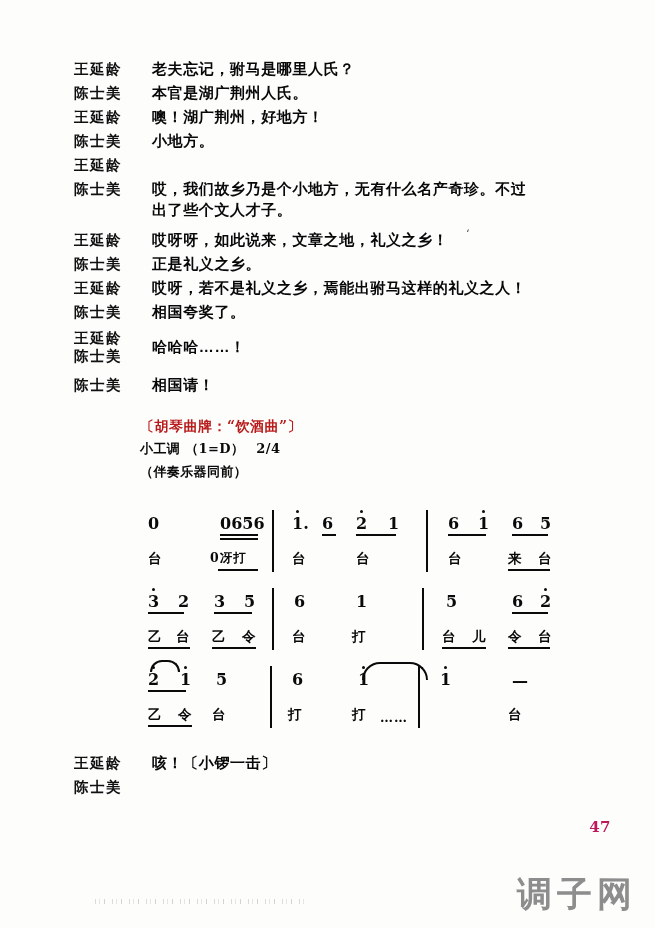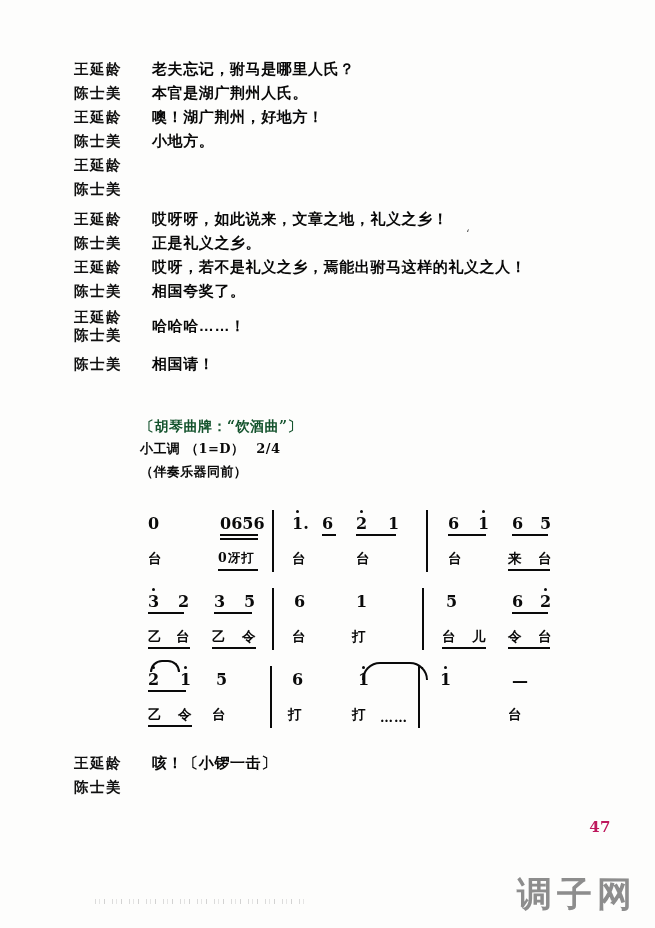--- a/index.html
+++ b/index.html
@@ -84,21 +84,21 @@
     left: 140px;
     top: 415px;
     width: 380px;
   }
   .mh-title {
     font-size: 14px;
     font-weight: 700;
     font-family: "DejaVu Serif", serif;
     letter-spacing: 0.5px;
     line-height: 22px;
-    color: #14532d;
+    color: #b91c1c;
   }
   .mh-key {
     font-size: 13px;
     font-weight: 700;
     font-family: "DejaVu Serif", serif;
     letter-spacing: 0.4px;
     line-height: 22px;
     margin-top: 1px;
   }
   .mh-key .meter { margin-left: 12px; }
@@ -270,20 +270,24 @@
     <div class="d-speaker">陈士美</div>
     <div class="d-text">小地方。</div>
   </div>
 
   <div class="d-row">
     <div class="d-speaker">王延龄</div>
   </div>
 
   <div class="d-row">
     <div class="d-speaker">陈士美</div>
+    <div class="d-text">
+      <span>哎，我们故乡乃是个小地方，无有什么名产奇珍。不过</span>
+      <span class="cont">出了些个文人才子。</span>
+    </div>
   </div>
 
   <div class="d-row gap-top">
     <div class="d-speaker">王延龄</div>
     <div class="d-text">哎呀呀，如此说来，文章之地，礼义之乡！</div>
   </div>
 
   <div class="d-row">
     <div class="d-speaker">陈士美</div>
     <div class="d-text">正是礼义之乡。</div>
@@ -326,21 +330,21 @@
 
 <div id="notation">
 
   <div class="n-row">
     <span class="n-note" style="left:8px;">0</span>
     <span class="n-lyric" style="left:8px;">台</span>
 
     <span class="n-note" style="left:80px;">0656</span>
     <span class="n-beam" style="left:80px; width:38px;"></span>
     <span class="n-beam" style="left:80px; width:38px; top:30px;"></span>
-    <span class="n-lyric small" style="left:78px;">0冴打</span>
+    <span class="n-lyric small" style="left:70px;">0冴打</span>
     <span class="n-beam lyr" style="left:78px; width:40px;"></span>
 
     <span class="n-bar" style="left:132px;"></span>
 
     <span class="n-note" style="left:152px;">1.</span>
     <span class="n-dot-oct" style="left:156px;"></span>
     <span class="n-note" style="left:182px;">6</span>
     <span class="n-beam" style="left:182px; width:14px;"></span>
     <span class="n-lyric" style="left:152px;">台</span>
 

